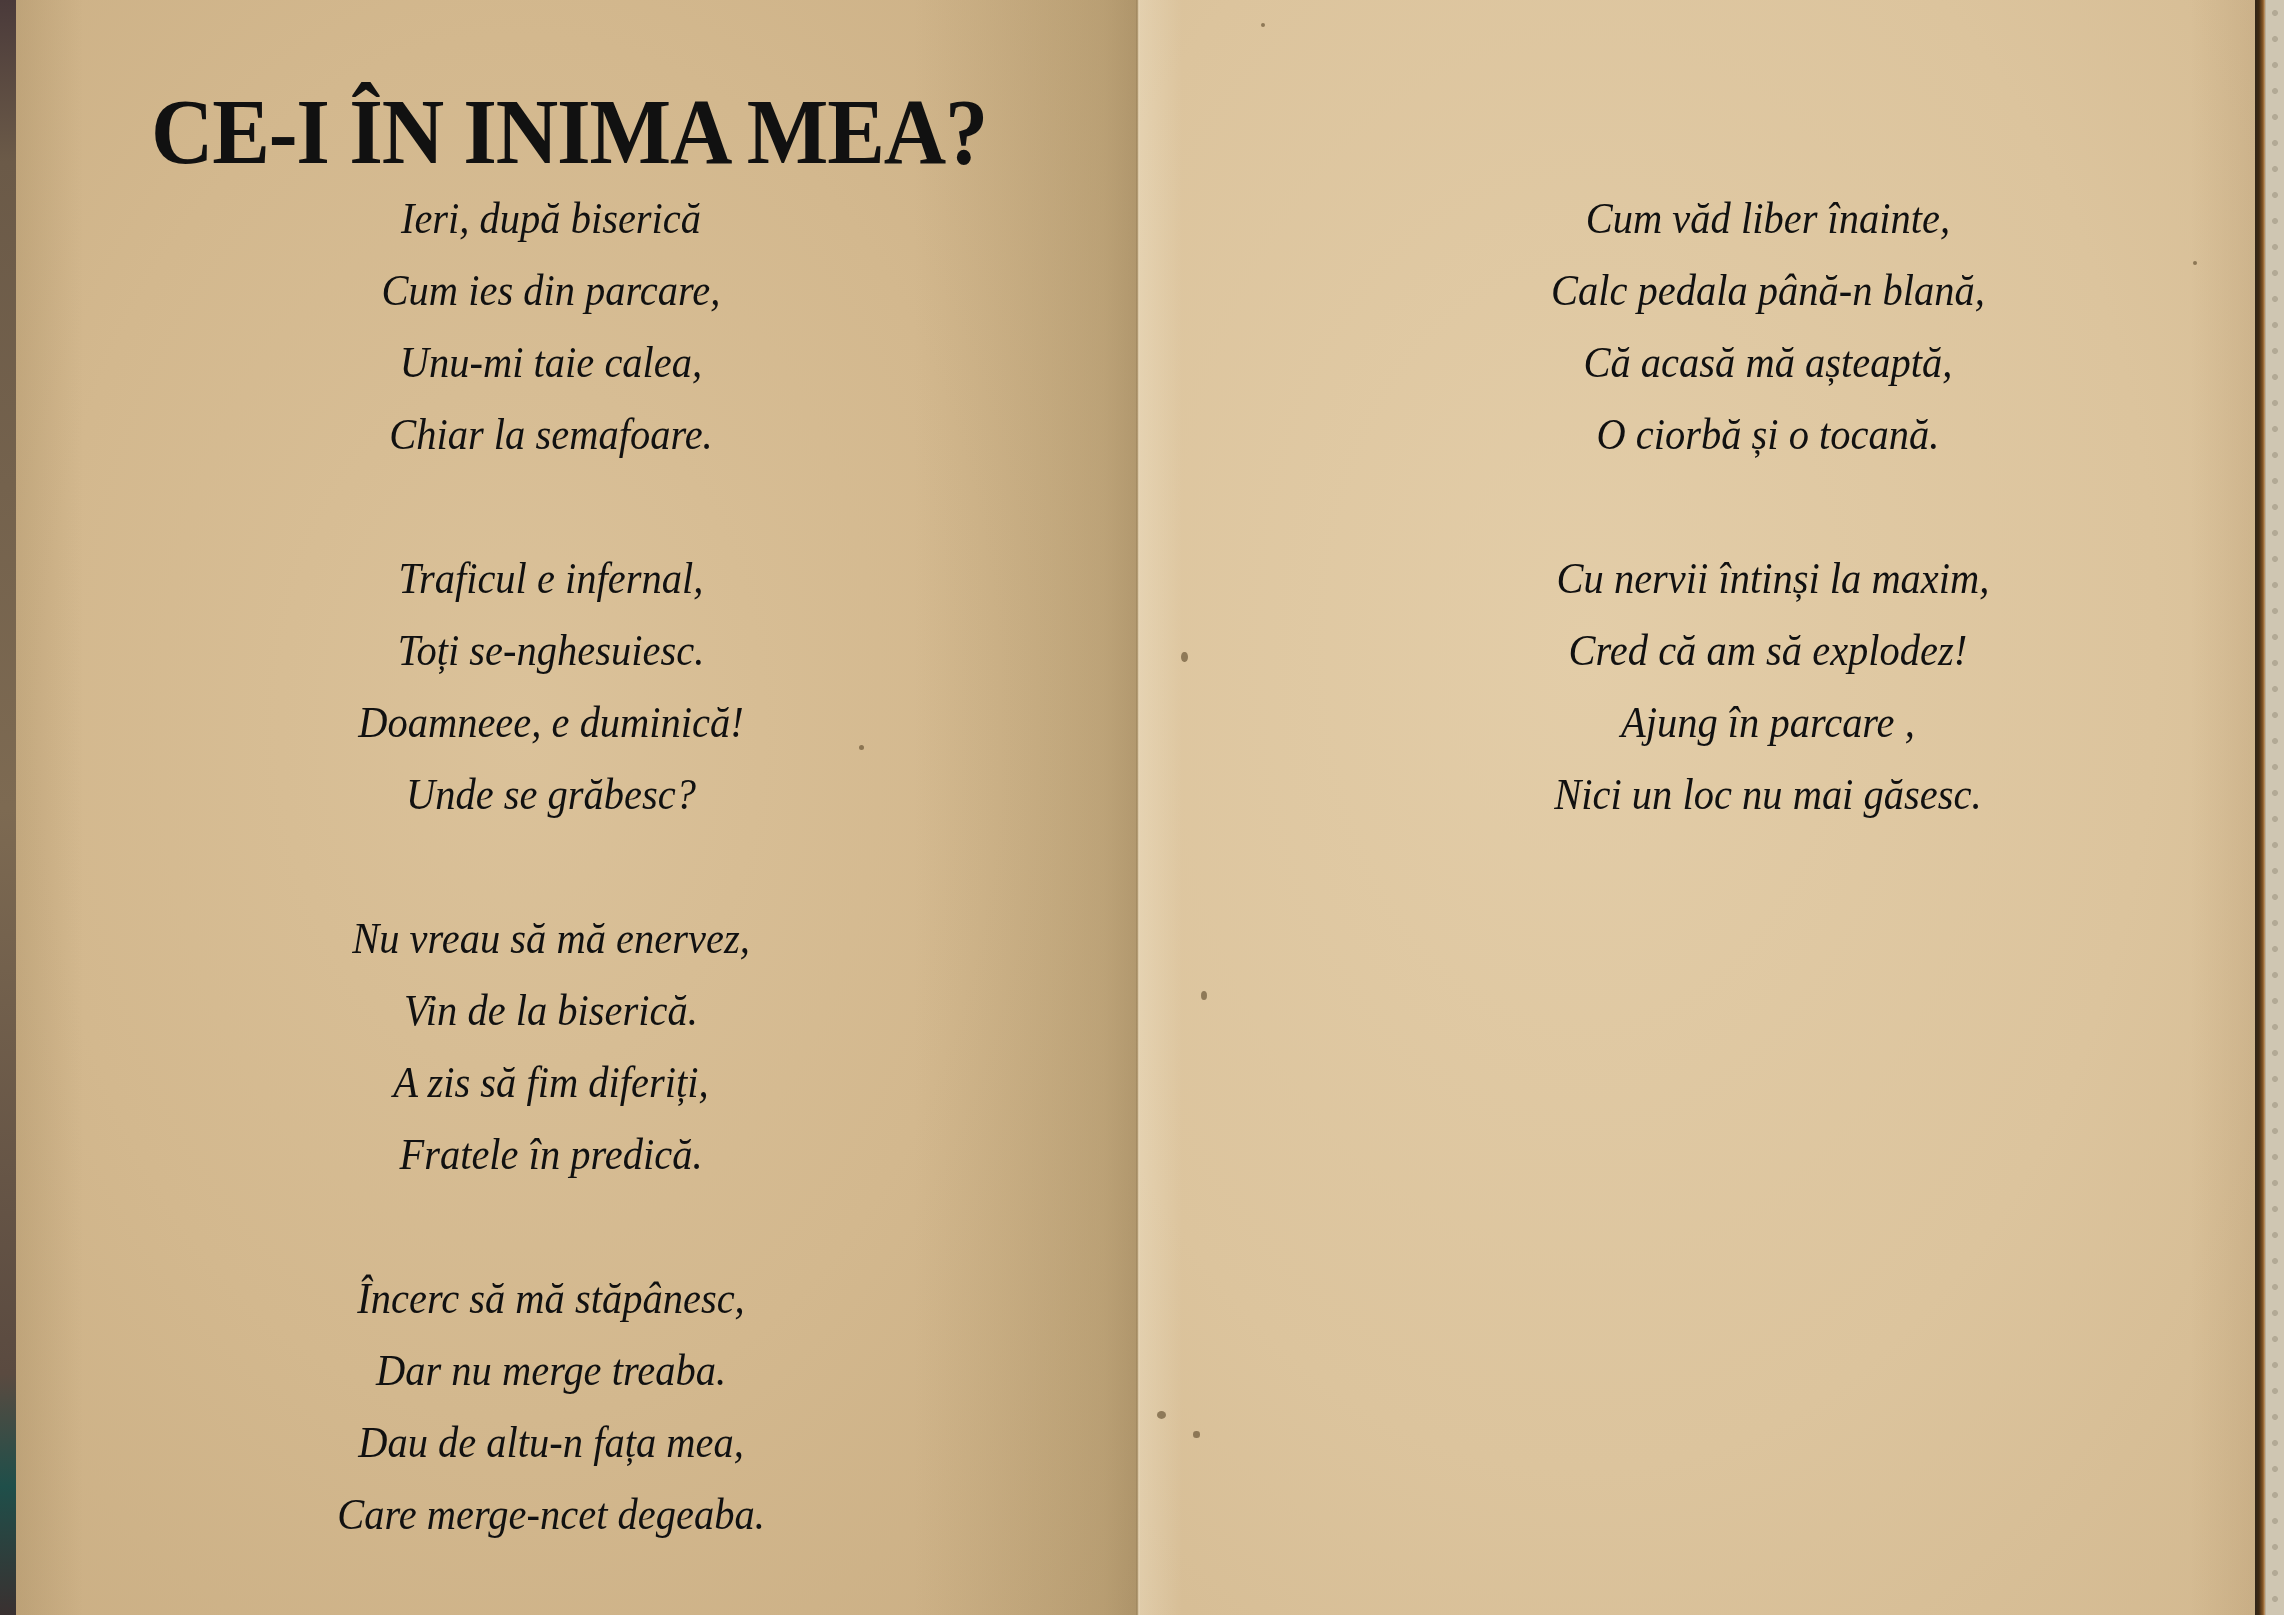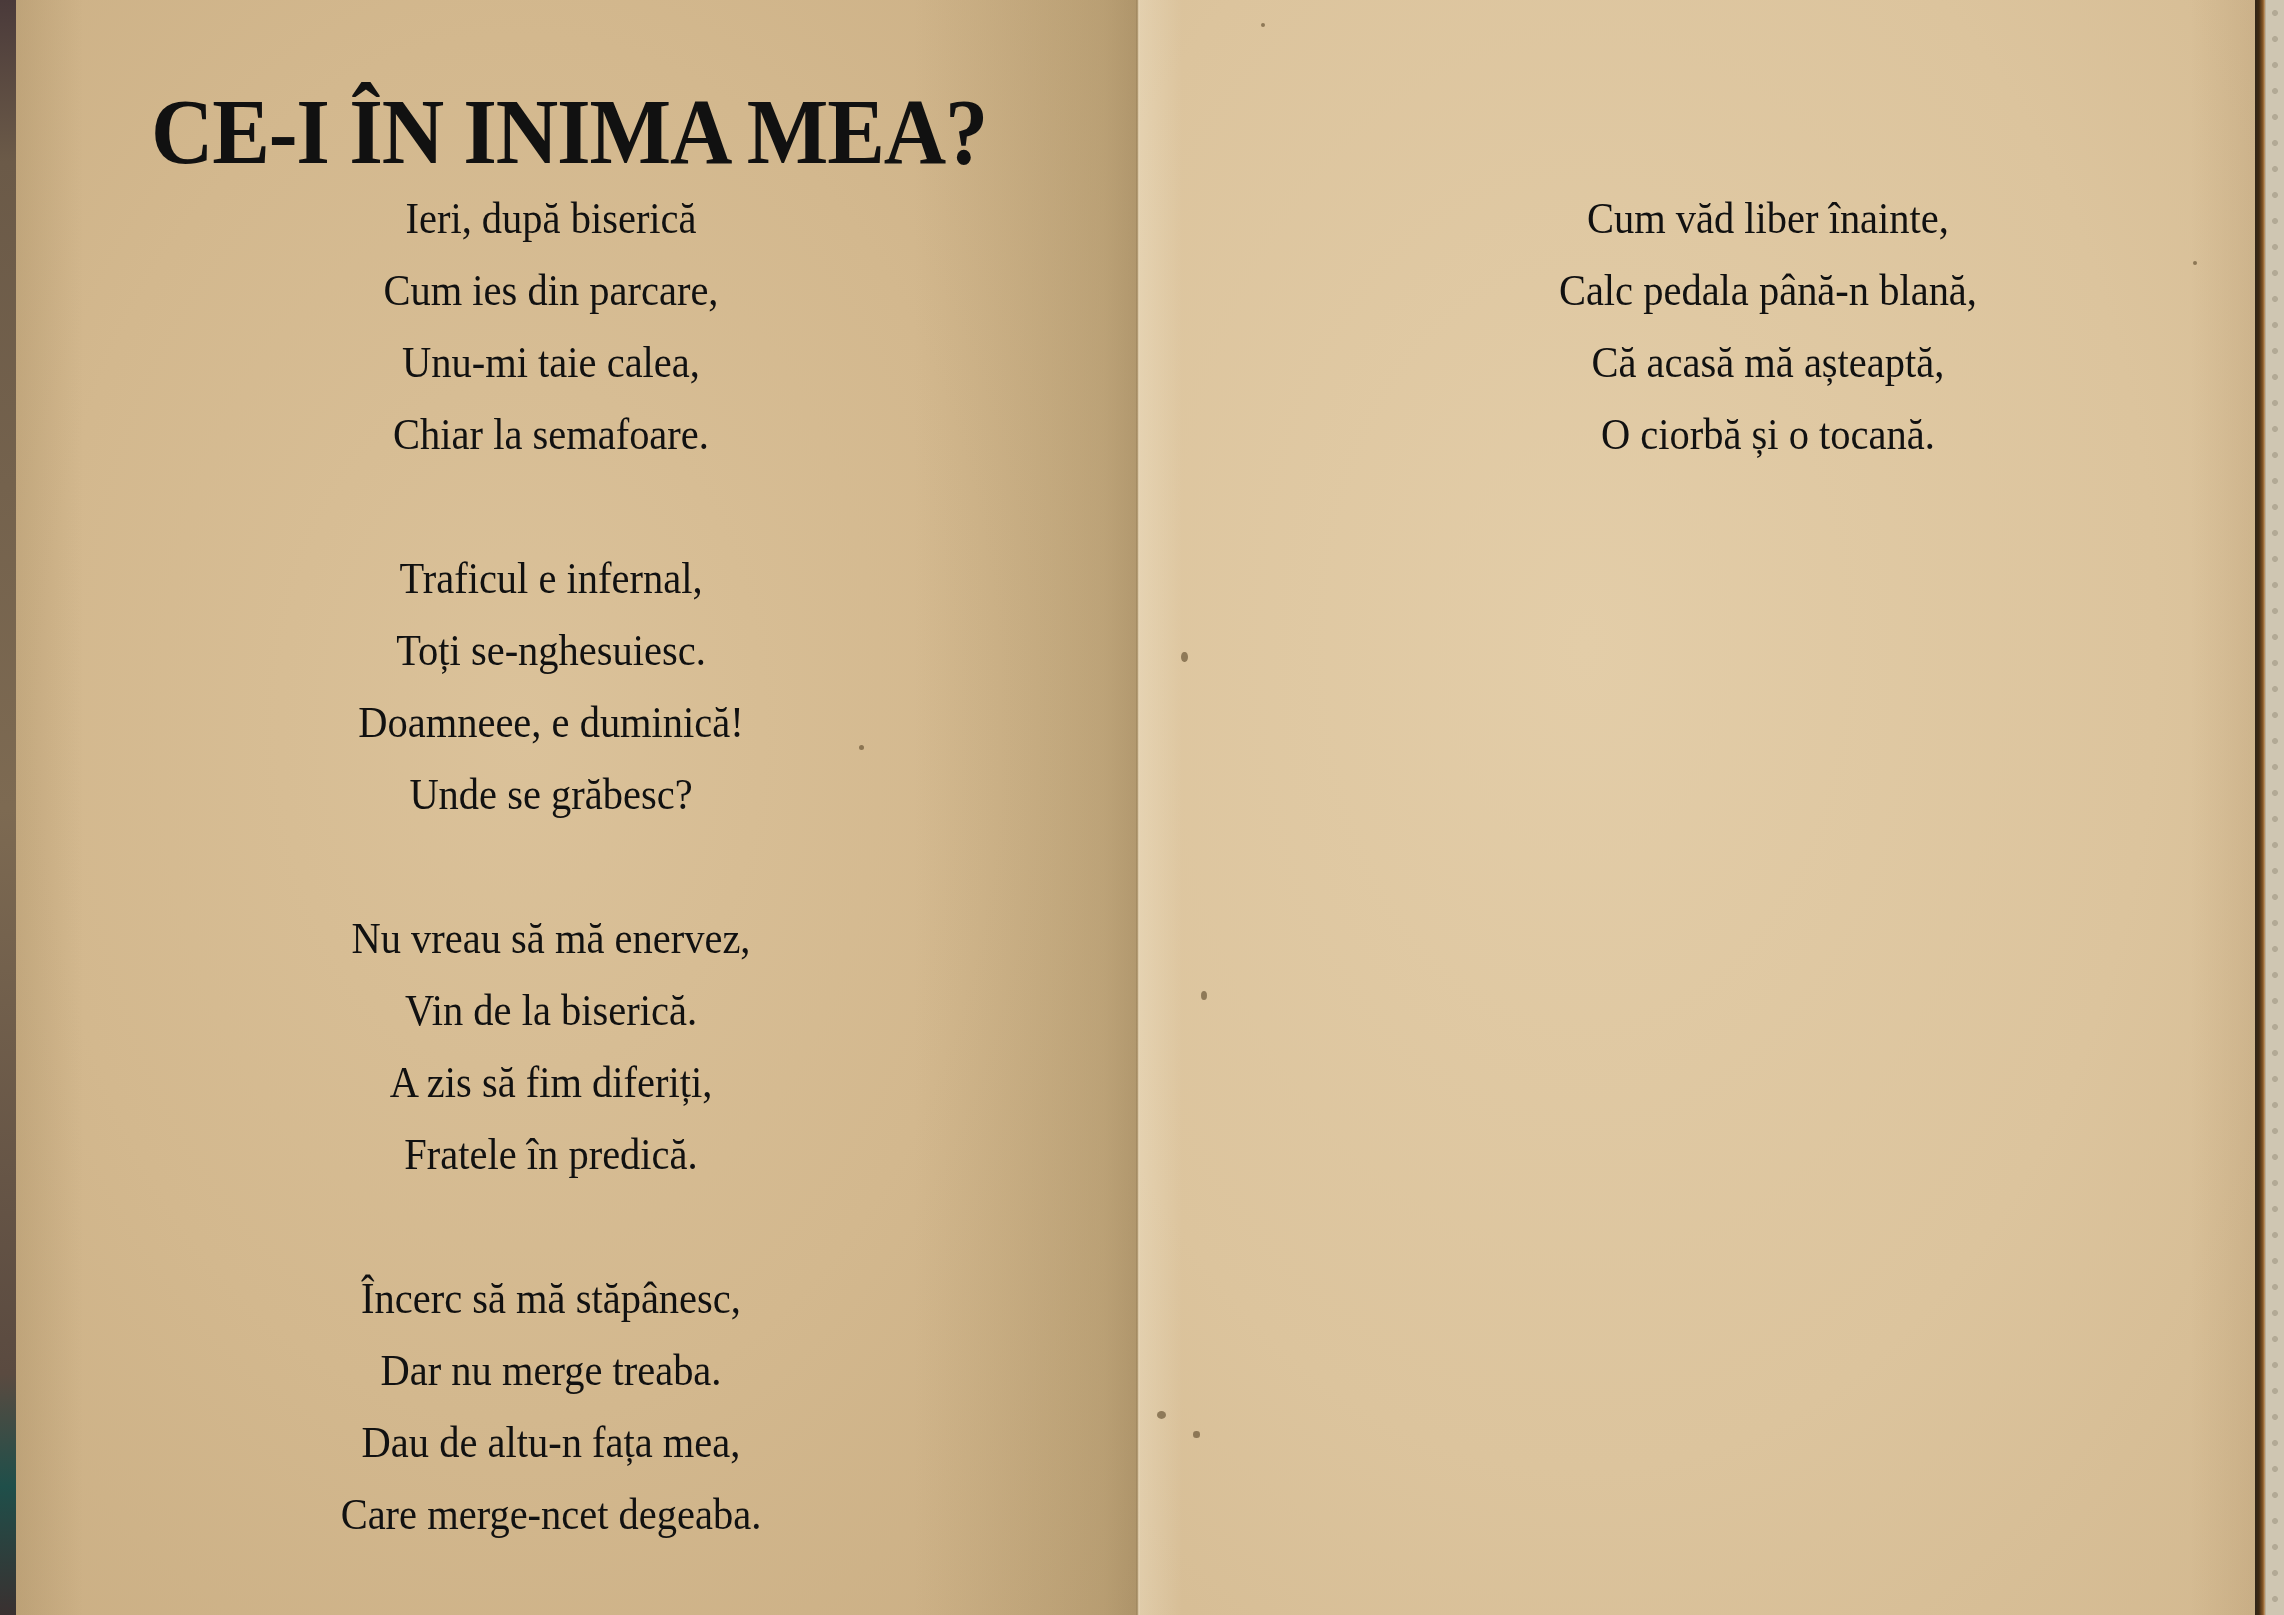--- a/index.html
+++ b/index.html
@@ -46,21 +46,21 @@
       transform: scaleX(0.93); transform-origin: left top;
     }
     .poem-left {
       position: absolute; left: 225px; top: 183px; width: 652px;
       text-align: center;
     }
     .poem-right {
       position: absolute; left: 1468px; top: 183px; width: 652px;
       text-align: center;
     }
-    .stanza { margin: 0 0 72px 0; }
+    .stanza { margin: 0 0 72px 0; font-style: italic; }
     .line {
       display: block; height: 72px; line-height: 72px;
       font-family: "Liberation Serif", serif; font-size: 44px; color: #111;
       white-space: nowrap;
     }
     .poem-left .line { transform: scaleX(0.92); transform-origin: center; }
     .poem-right .line { transform: scaleX(0.92); transform-origin: left center; }
     .speck { position: absolute; border-radius: 50%; background: rgba(90,70,40,0.6); }
   </style>
 </head>
@@ -111,15 +111,21 @@
     </div>
   </div>
 
   <div class="poem-right">
     <div class="stanza">
       <span class="line">Cum văd liber înainte,</span>
       <span class="line">Calc pedala până-n blană,</span>
       <span class="line">Că acasă mă așteaptă,</span>
       <span class="line">O ciorbă și o tocană.</span>
     </div>
+    <div class="stanza">
+      <span class="line" style="white-space:pre;"> Cu nervii întinși la maxim,</span>
+      <span class="line">Cred că am să explodez!</span>
+      <span class="line">Ajung în parcare ,</span>
+      <span class="line">Nici un loc nu mai găsesc.</span>
+    </div>
   </div>
 </div>
 
 
 </body></html>

